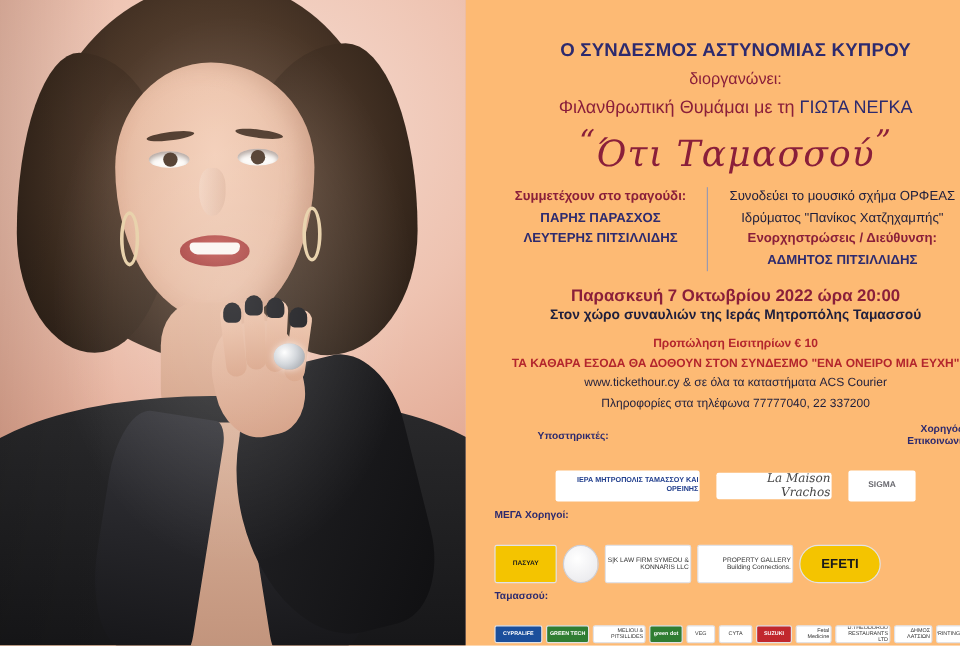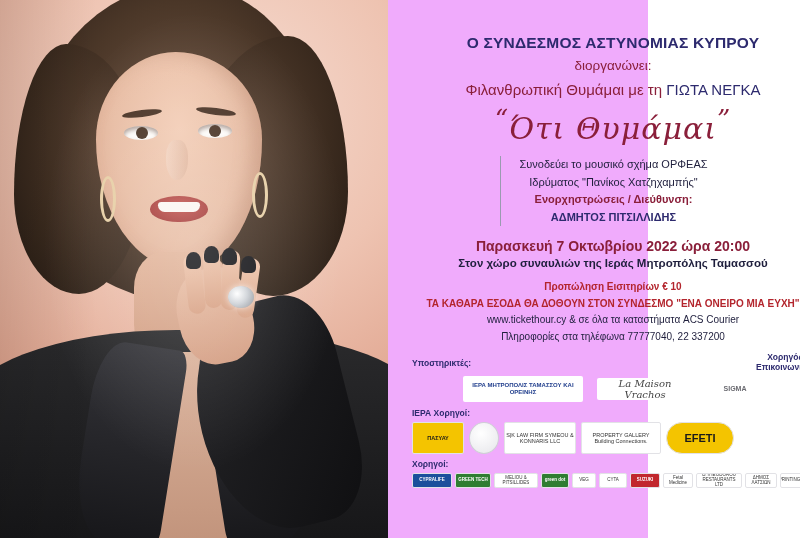--- a/index.html
+++ b/index.html
@@ -5,23 +5,23 @@
   * { box-sizing: border-box; }
   html, body { margin: 0; padding: 0; }
   body {
     width: 800px; height: 538px;
     font-family: "Liberation Sans", sans-serif;
     background: #ffffff;
     overflow: hidden;
   }
   .poster {
     position: relative;
-    width: 648px; height: 538px;
-    display: flex;
-    background: #f0abfc;
+    width: 800px; height: 538px;
+    display: flex;
+    background: #fdba74;
   }
 
   
   .photo-panel {
     position: relative;
     width: 388px; height: 538px;
     flex: 0 0 388px;
     overflow: hidden;
     background: #e7b9ab;
   }
@@ -273,41 +273,42 @@
     justify-content: center;
     gap: 6px;
     margin-bottom: 4px;
   }
   .sp-label {
     font-size: 8.5px;
     color: #2d2a6e;
     font-weight: bold;
     white-space: nowrap;
   }
-  .sp-label.left-al { text-align: center; }
+  .sp-label.left-al { text-align: center; margin-left: 36px; }
   .supporters-row {
     display: flex;
     align-items: center;
     justify-content: center;
     gap: 14px;
     margin-bottom: 6px;
   }
   .logo {
     display: flex;
     align-items: center;
     justify-content: center;
     background: #ffffff;
     border: 1px solid #e2e2e6;
     border-radius: 2px;
     font-size: 5.5px;
     line-height: 1.1;
     color: #333;
-    text-align: center;
+    text-align: right;
     overflow: hidden;
     padding: 1px;
+    margin-top: 16px;
   }
   .logo.plain { border: none; }
   .logo.h22 { height: 22px; }
   .logo.h26 { height: 26px; }
   .logo.church { width: 120px; color: #23408e; font-weight: bold; font-size: 6px; }
   .logo.maison { width: 96px; font-family: "DejaVu Serif", serif; font-style: italic; font-size: 10px; color: #444; border: none; }
   .logo.sigma { width: 56px; font-weight: bold; color: #6a6a70; font-size: 7px; border: none; }
   .mega-row {
     display: flex;
     align-items: center;
@@ -383,25 +384,30 @@
   <div class="content">
 
     <div class="line-assoc">Ο ΣΥΝΔΕΣΜΟΣ ΑΣΤΥΝΟΜΙΑΣ ΚΥΠΡΟΥ</div>
     <div class="line-org">διοργανώνει:</div>
 
     <div class="line-charity">
       <span class="plain">Φιλανθρωπική Θυμάμαι με τη </span><span class="name">ΓΙΩΤΑ ΝΕΓΚΑ</span>
     </div>
 
     <div class="line-title">
-      <span class="q">“</span><span>Ότι Θυμάμαι</span><span class="q">”</span>
+      <span class="q">“</span><span>Ότι Ταμασσού</span><span class="q">”</span>
     </div>
 
 
     <div class="two-col">
+      <div class="col left">
+        <div class="head">Συμμετέχουν στο τραγούδι:</div>
+        <div class="nm">ΠΑΡΗΣ ΠΑΡΑΣΧΟΣ</div>
+        <div class="nm">ΛΕΥΤΕΡΗΣ ΠΙΤΣΙΛΛΙΔΗΣ</div>
+      </div>
       <div class="col right">
         <div>Συνοδεύει το μουσικό σχήμα ΟΡΦΕΑΣ</div>
         <div>Ιδρύματος "Πανίκος Χατζηχαμπής"</div>
         <div class="head">Ενορχηστρώσεις / Διεύθυνση:</div>
         <div class="nm">ΑΔΜΗΤΟΣ ΠΙΤΣΙΛΛΙΔΗΣ</div>
       </div>
     </div>
 
     <div class="date-line">Παρασκευή 7 Οκτωβρίου 2022 ώρα 20:00</div>
     <div class="venue-line">Στον χώρο συναυλιών της Ιεράς Μητροπόλης Ταμασσού</div>
@@ -423,33 +429,33 @@
         </span>
       </div>
 
       <div class="supporters-row">
         <span class="logo church h26 plain">ΙΕΡΑ ΜΗΤΡΟΠΟΛΙΣ ΤΑΜΑΣΣΟΥ ΚΑΙ ΟΡΕΙΝΗΣ</span>
         <span class="logo maison h22">La Maison Vrachos</span>
         <span class="logo sigma h26">SIGMA</span>
       </div>
 
       <div class="sp-row" style="justify-content:flex-start; padding-left:6px;">
-        <span class="sp-label">ΙΕΡΑ Χορηγοί:</span>
+        <span class="sp-label">ΜΕΓΑ Χορηγοί:</span>
       </div>
 
       <div class="mega-row blurred" style="padding-left:6px;">
         <span class="logo yellow" style="width:52px;">ΠΑΣΥΑΥ</span>
         <span class="logo badge-round"></span>
         <span class="logo" style="width:72px;">S|K LAW FIRM SYMEOU &amp; KONNARIS LLC</span>
         <span class="logo" style="width:80px;">PROPERTY GALLERY Building Connections.</span>
         <span class="logo yellow" style="width:68px; font-size:11px;border-radius:16px;">EFETI</span>
       </div>
 
       <div class="sp-row" style="justify-content:flex-start; padding-left:6px;">
-        <span class="sp-label">Χορηγοί:</span>
+        <span class="sp-label">Ταμασσού:</span>
       </div>
 
       <div class="small-row blurred" style="padding-left:6px;">
         <span class="logo bluebar" style="width:40px;">CYPRALIFE</span>
         <span class="logo greenbar" style="width:36px;">GREEN TECH</span>
         <span class="logo" style="width:44px;">MELIOU &amp; PITSILLIDES</span>
         <span class="logo greenbar" style="width:28px;">green dot</span>
         <span class="logo" style="width:24px;">VEG</span>
         <span class="logo" style="width:28px;">CYTA</span>
         <span class="logo redbar" style="width:30px;">SUZUKI</span>

